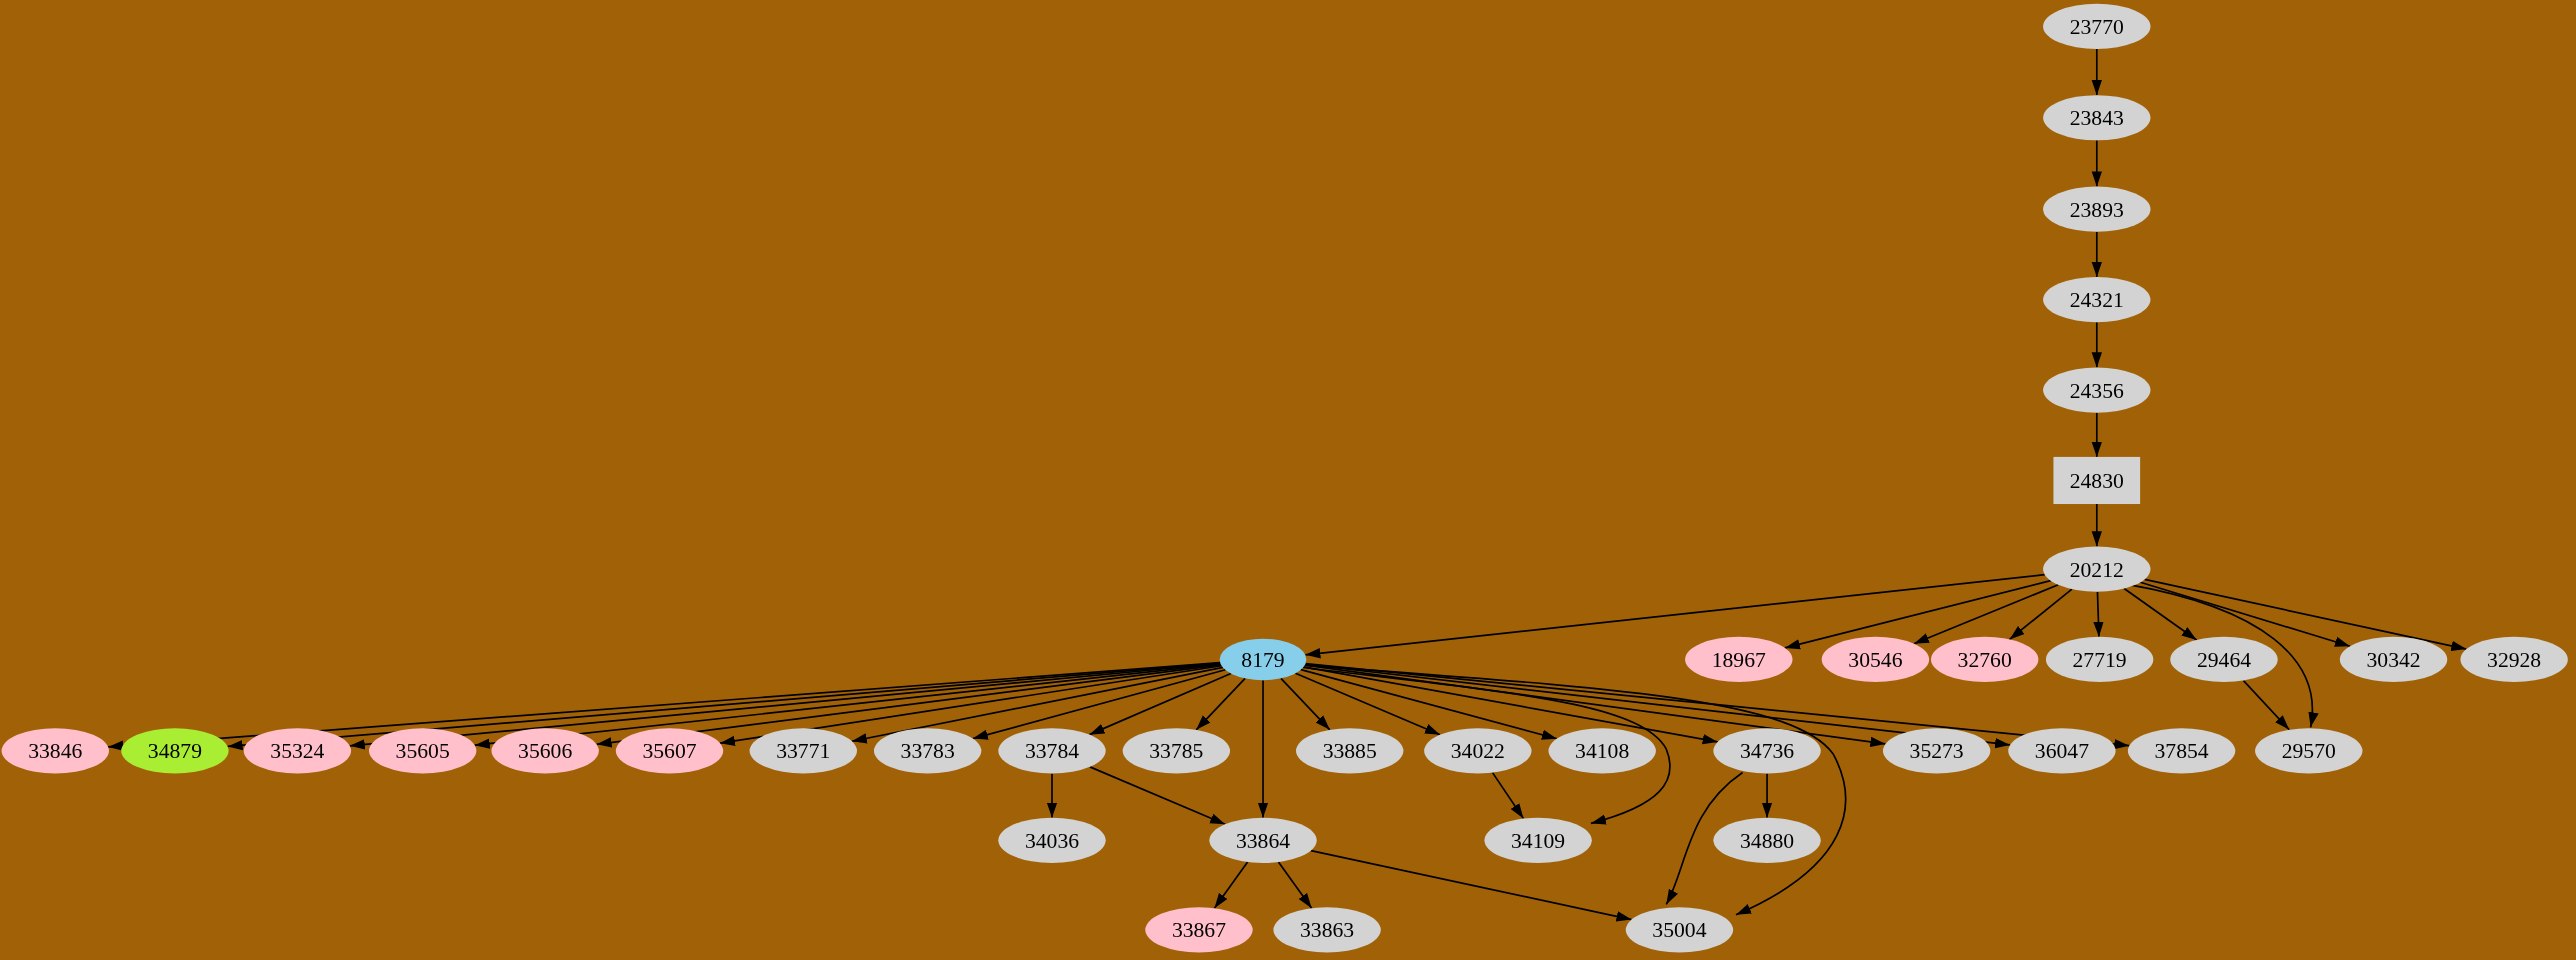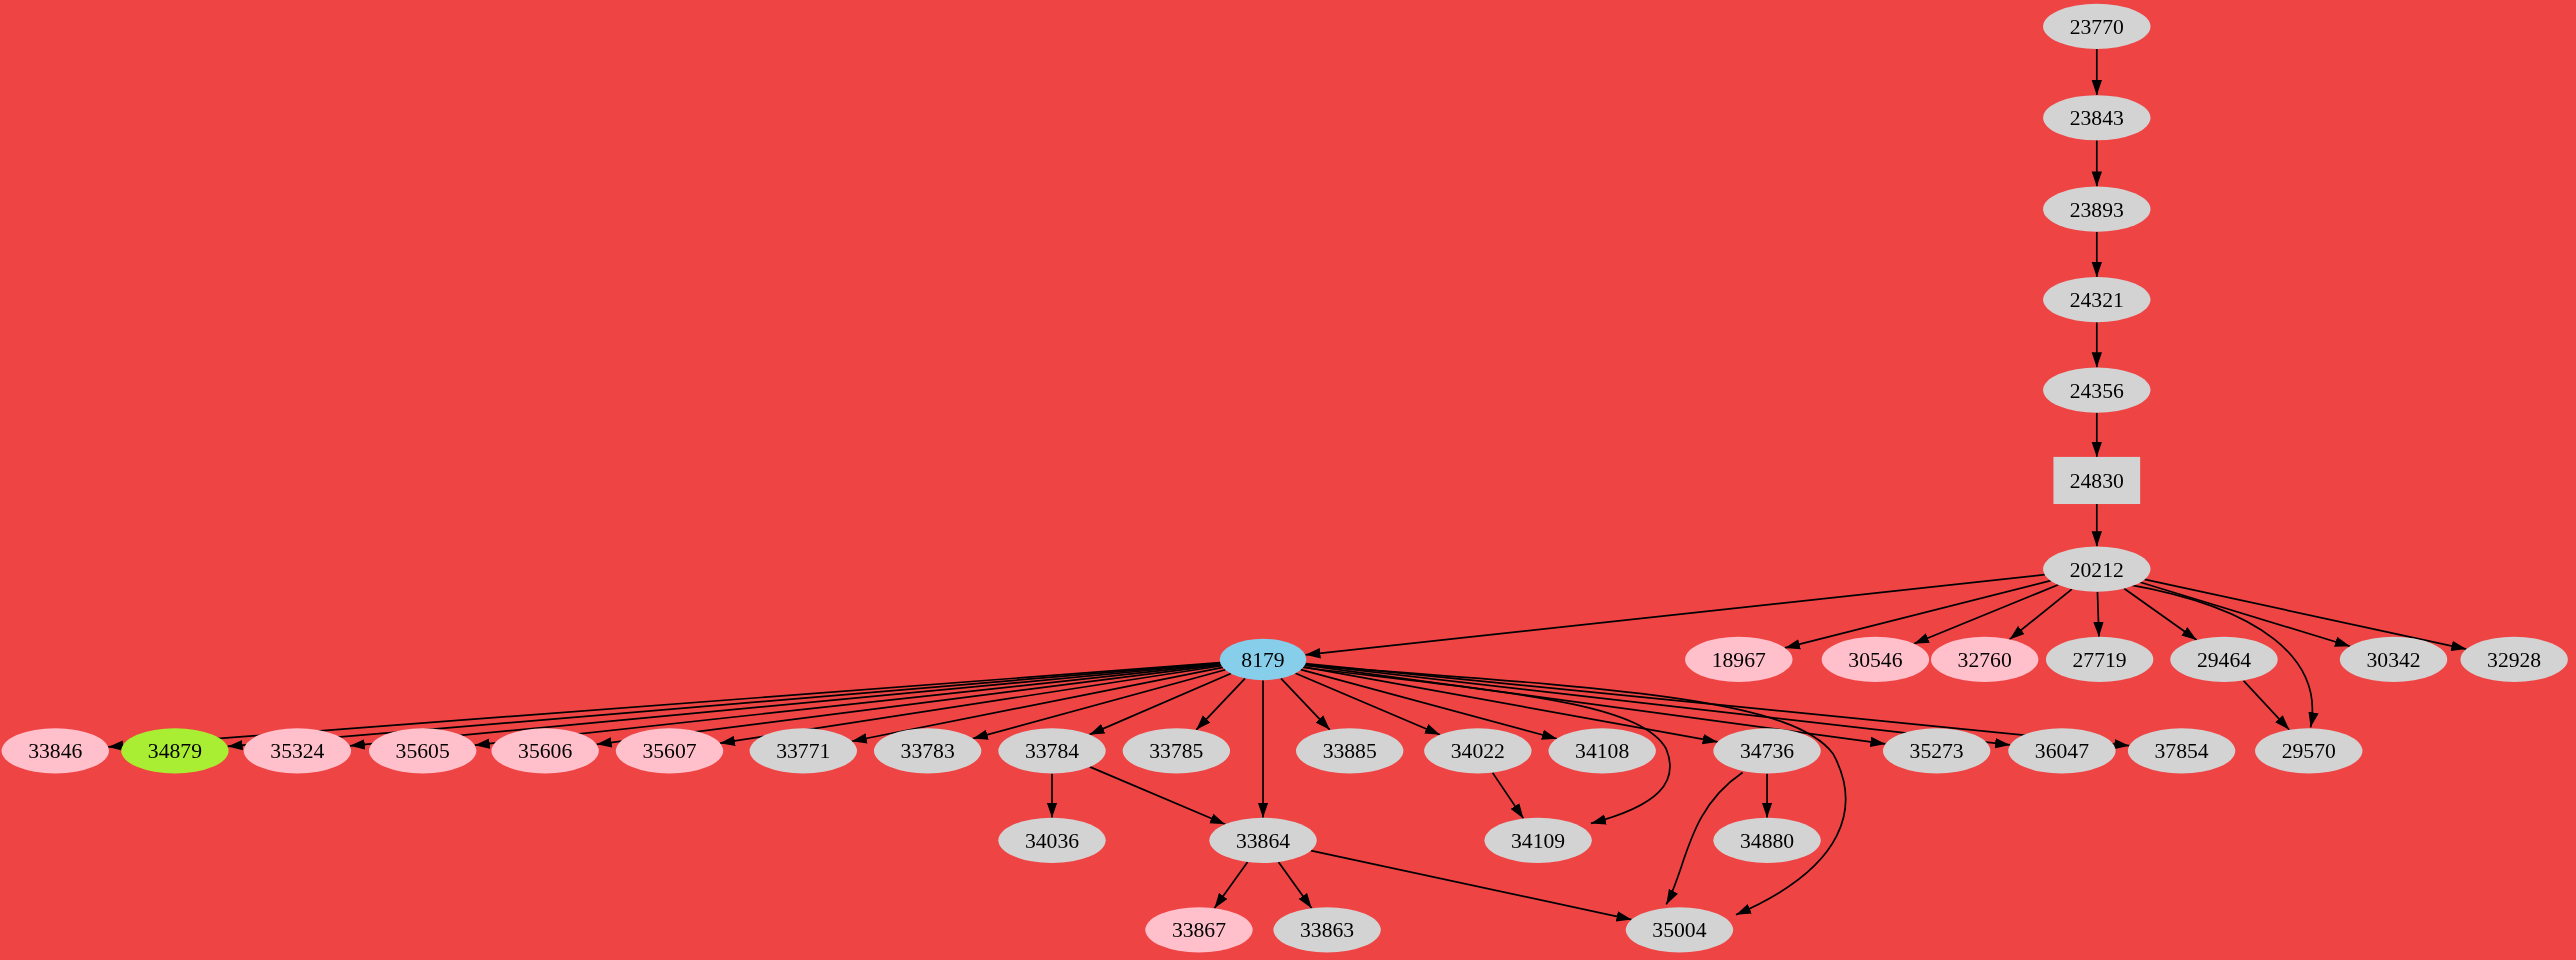--- a/index.html
+++ b/index.html
@@ -3,21 +3,21 @@
 <meta charset="utf-8">
 <style>
   html, body {
     margin: 0;
     padding: 0;
     background: #ffffff;
   }
   .graph-wrap {
     width: 2576px;
     height: 960px;
-    background: #ef4444;
+    background: #a16207;
     overflow: hidden;
   }
   svg { display: block; }
   .node-label {
     font-family: "Liberation Serif", "DejaVu Serif", serif;
     font-size: 23px;
     fill: #000000;
     text-anchor: middle;
   }
   .edge-path {

